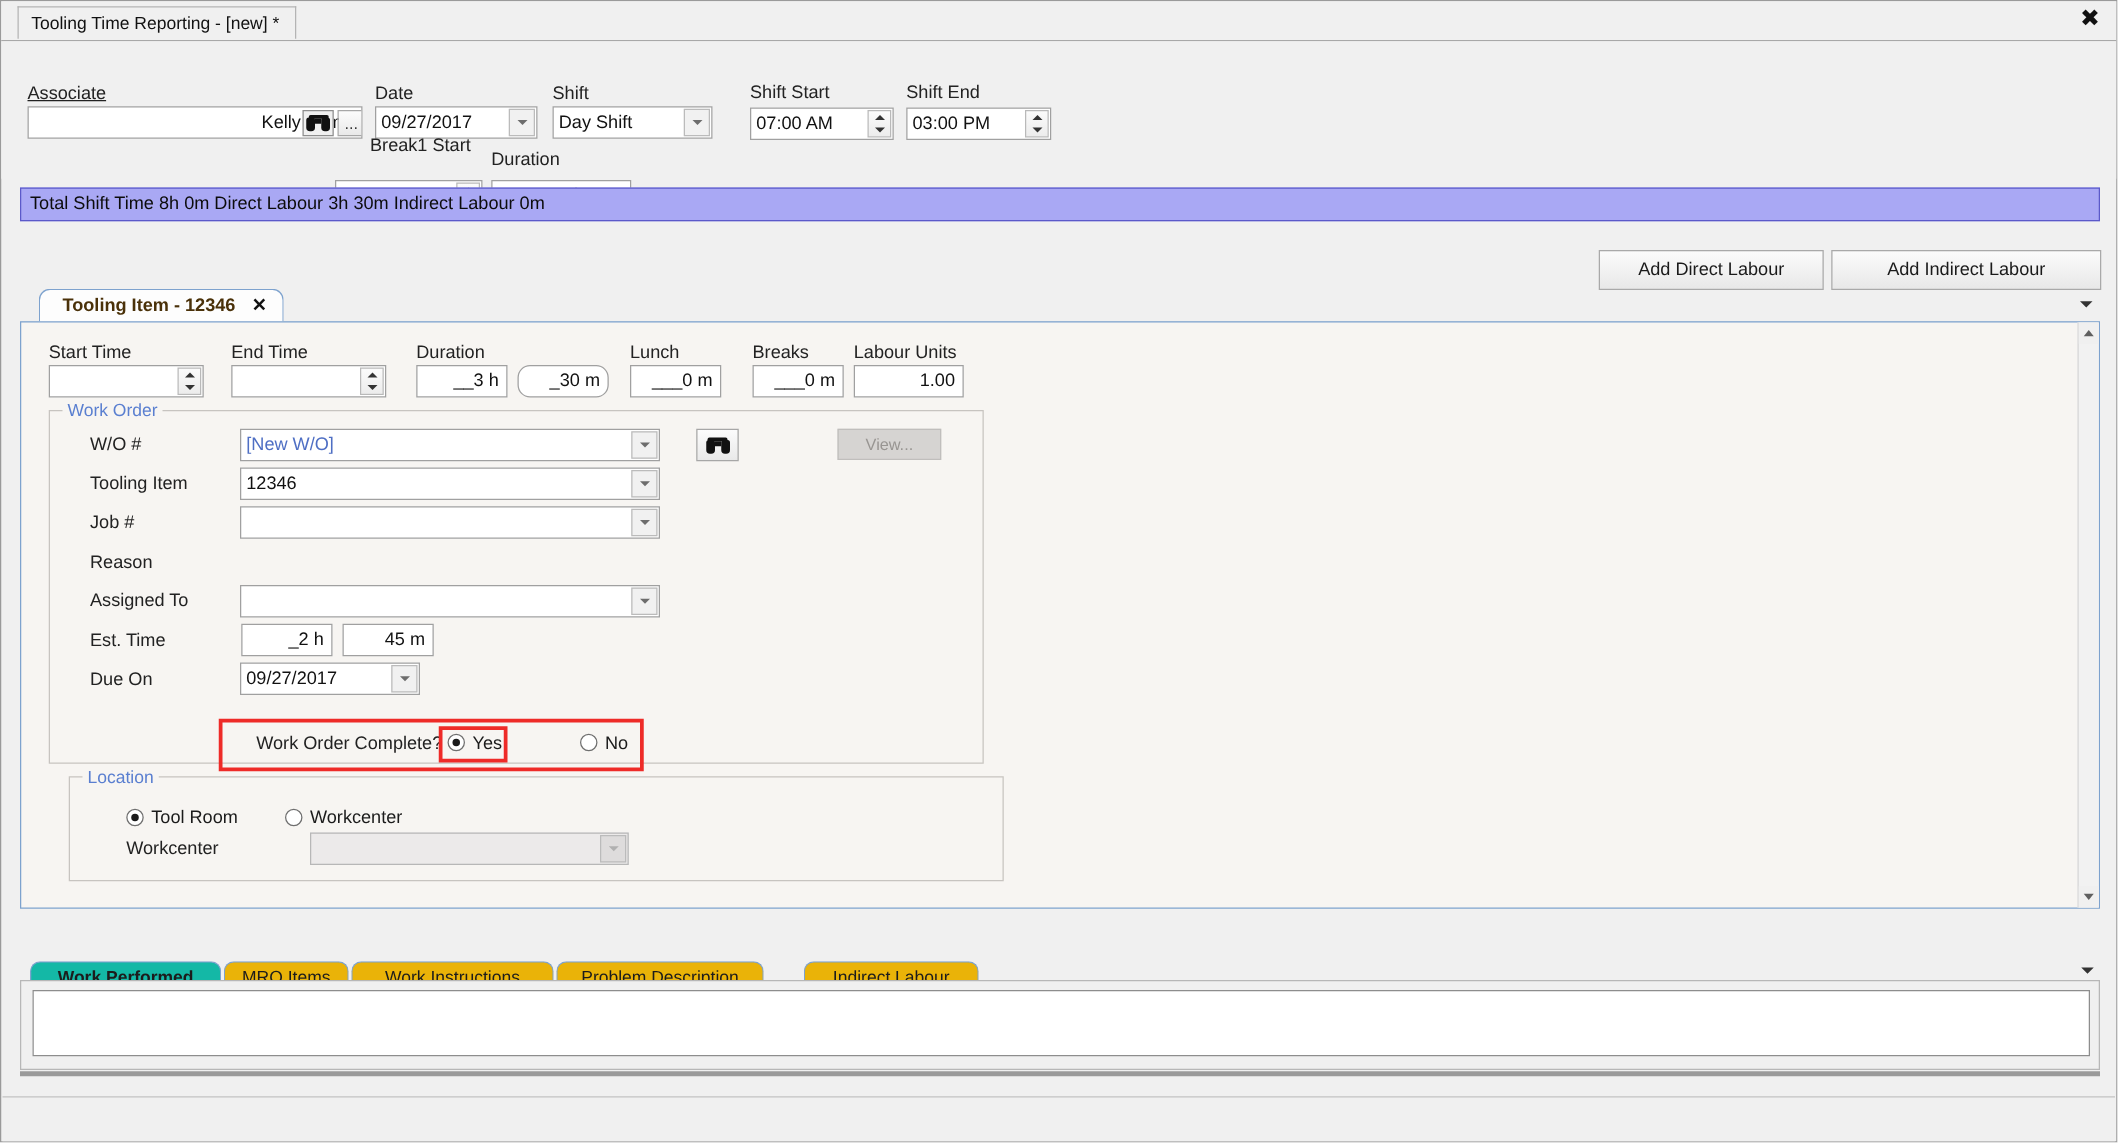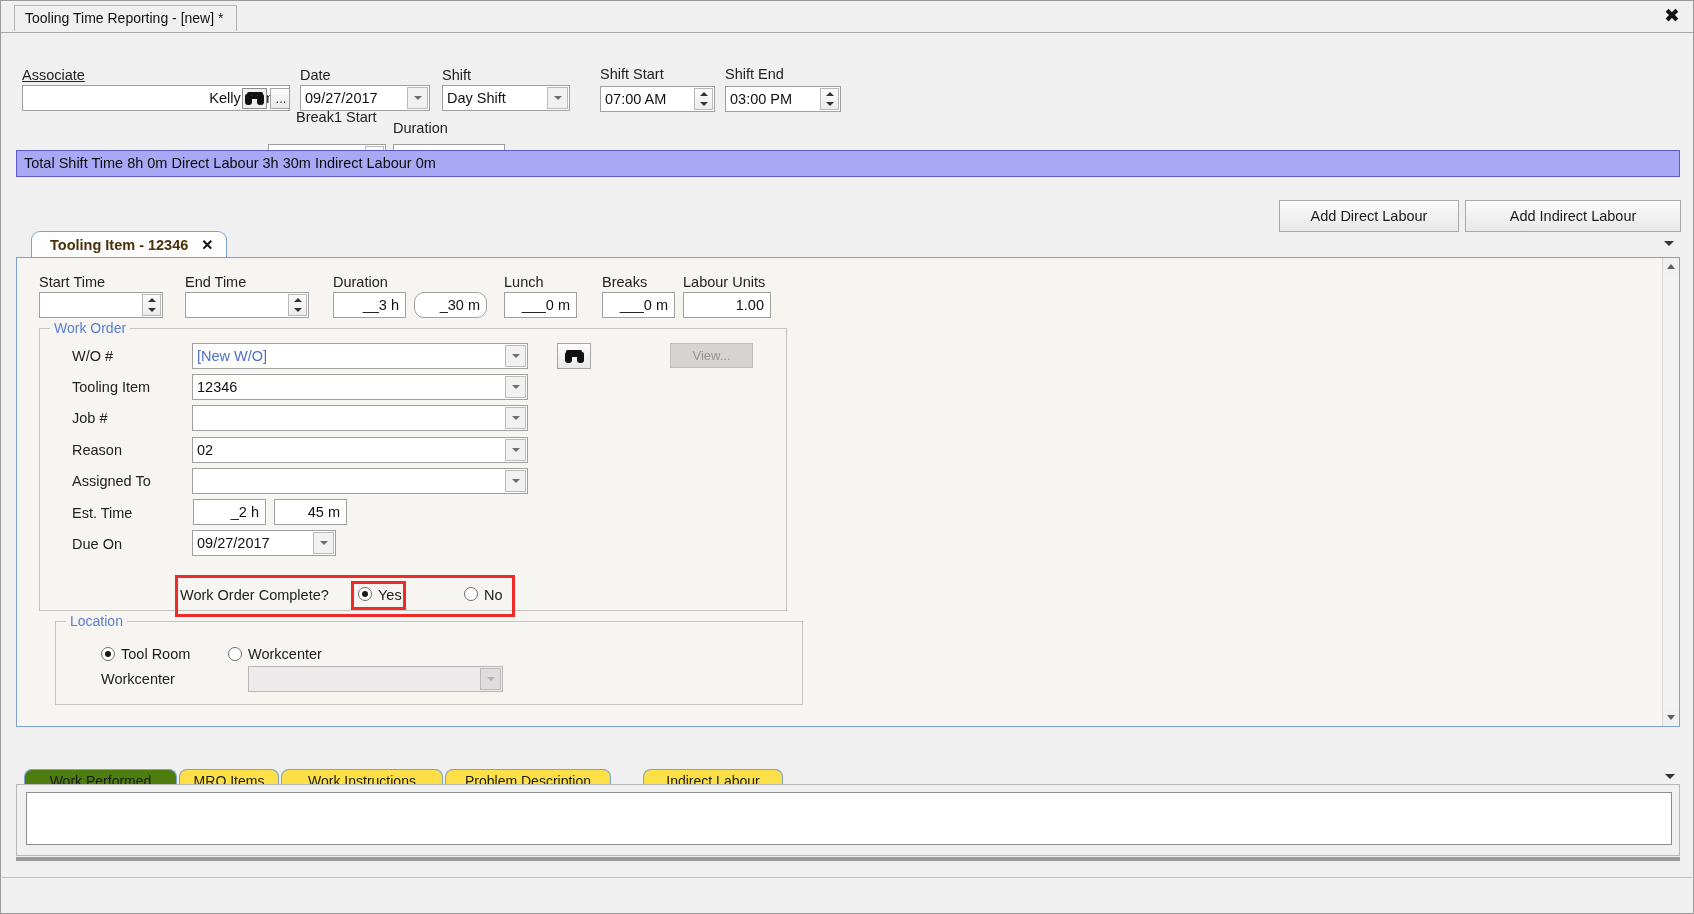--- a/index.html
+++ b/index.html
@@ -343,35 +343,35 @@
 
   
   .btabs {
     position: absolute;
     left: 23px; top: 768px;
     height: 24px;
   }
   .btab {
     position: absolute;
     top: 0; height: 24px;
-    background: #fde047;
+    background: #eab308;
     border: 1px solid #7da2ce;
     border-bottom: none;
     border-radius: 8px 8px 0 0;
     box-sizing: border-box;
     font-size: 14px;
     color: #1c1c1c;
     line-height: 22px;
     text-align: center;
     white-space: nowrap;
     cursor: pointer;
   }
   .btab.active {
-    background: #4d7c0f;
-    font-weight: normal;
+    background: #14b8a6;
+    font-weight: bold;
   }
   .notes-box {
     position: absolute;
     left: 25px; top: 791px;
     width: 1646px; height: 53px;
     background: #ffffff;
     border: 1px solid #8d8d8d;
     box-sizing: border-box;
   }
   .notes-outer {
@@ -600,26 +600,20 @@
 
       <div class="row-label" style="left:32px; top:81px;">Job #</div>
       <div class="txtbox" style="left:152px; top:76px; width:336px;">
         <span></span>
         <div class="combo-btn flat">
             <span class="chev"></span>
           </div>
       </div>
 
       <div class="row-label" style="left:32px; top:113px;">Reason</div>
-      <div class="txtbox" style="left:152px; top:108px; width:336px;">
-        <span>02</span>
-        <div class="combo-btn flat">
-            <span class="chev"></span>
-          </div>
-      </div>
 
       <div class="row-label" style="left:32px; top:144px;">Assigned To</div>
       <div class="txtbox" style="left:152px; top:139px; width:336px;">
         <span></span>
         <div class="combo-btn flat">
             <span class="chev"></span>
           </div>
       </div>
 
       <div class="row-label" style="left:32px; top:176px;">Est. Time</div>
@@ -631,21 +625,21 @@
       </div>
 
       <div class="row-label" style="left:32px; top:207px;">Due On</div>
       <div class="txtbox" style="left:152px; top:201px; width:144px;">
         <span>09/27/2017</span>
         <div class="combo-btn flat">
             <span class="chev"></span>
           </div>
       </div>
 
-      <div class="row-label" style="left:140px; top:258px;">Work Order Complete?</div>
+      <div class="row-label" style="left:165px; top:258px;">Work Order Complete?</div>
       <div class="radio on" style="left:318px; top:258px;"></div>
       <div class="radio-label" style="left:338px; top:258px;">Yes</div>
       <div class="radio" style="left:424px; top:258px;"></div>
       <div class="radio-label" style="left:444px; top:258px;">No</div>
 
       <div class="hl-outer" style="left:135px; top:246px; width:340px; height:42px;"></div>
       <div class="hl-inner" style="left:311px; top:252px; width:55px; height:29px;"></div>
     </div>
 
     <div class="groupbox" style="left:38px; top:363px; width:748px; height:84px;">

